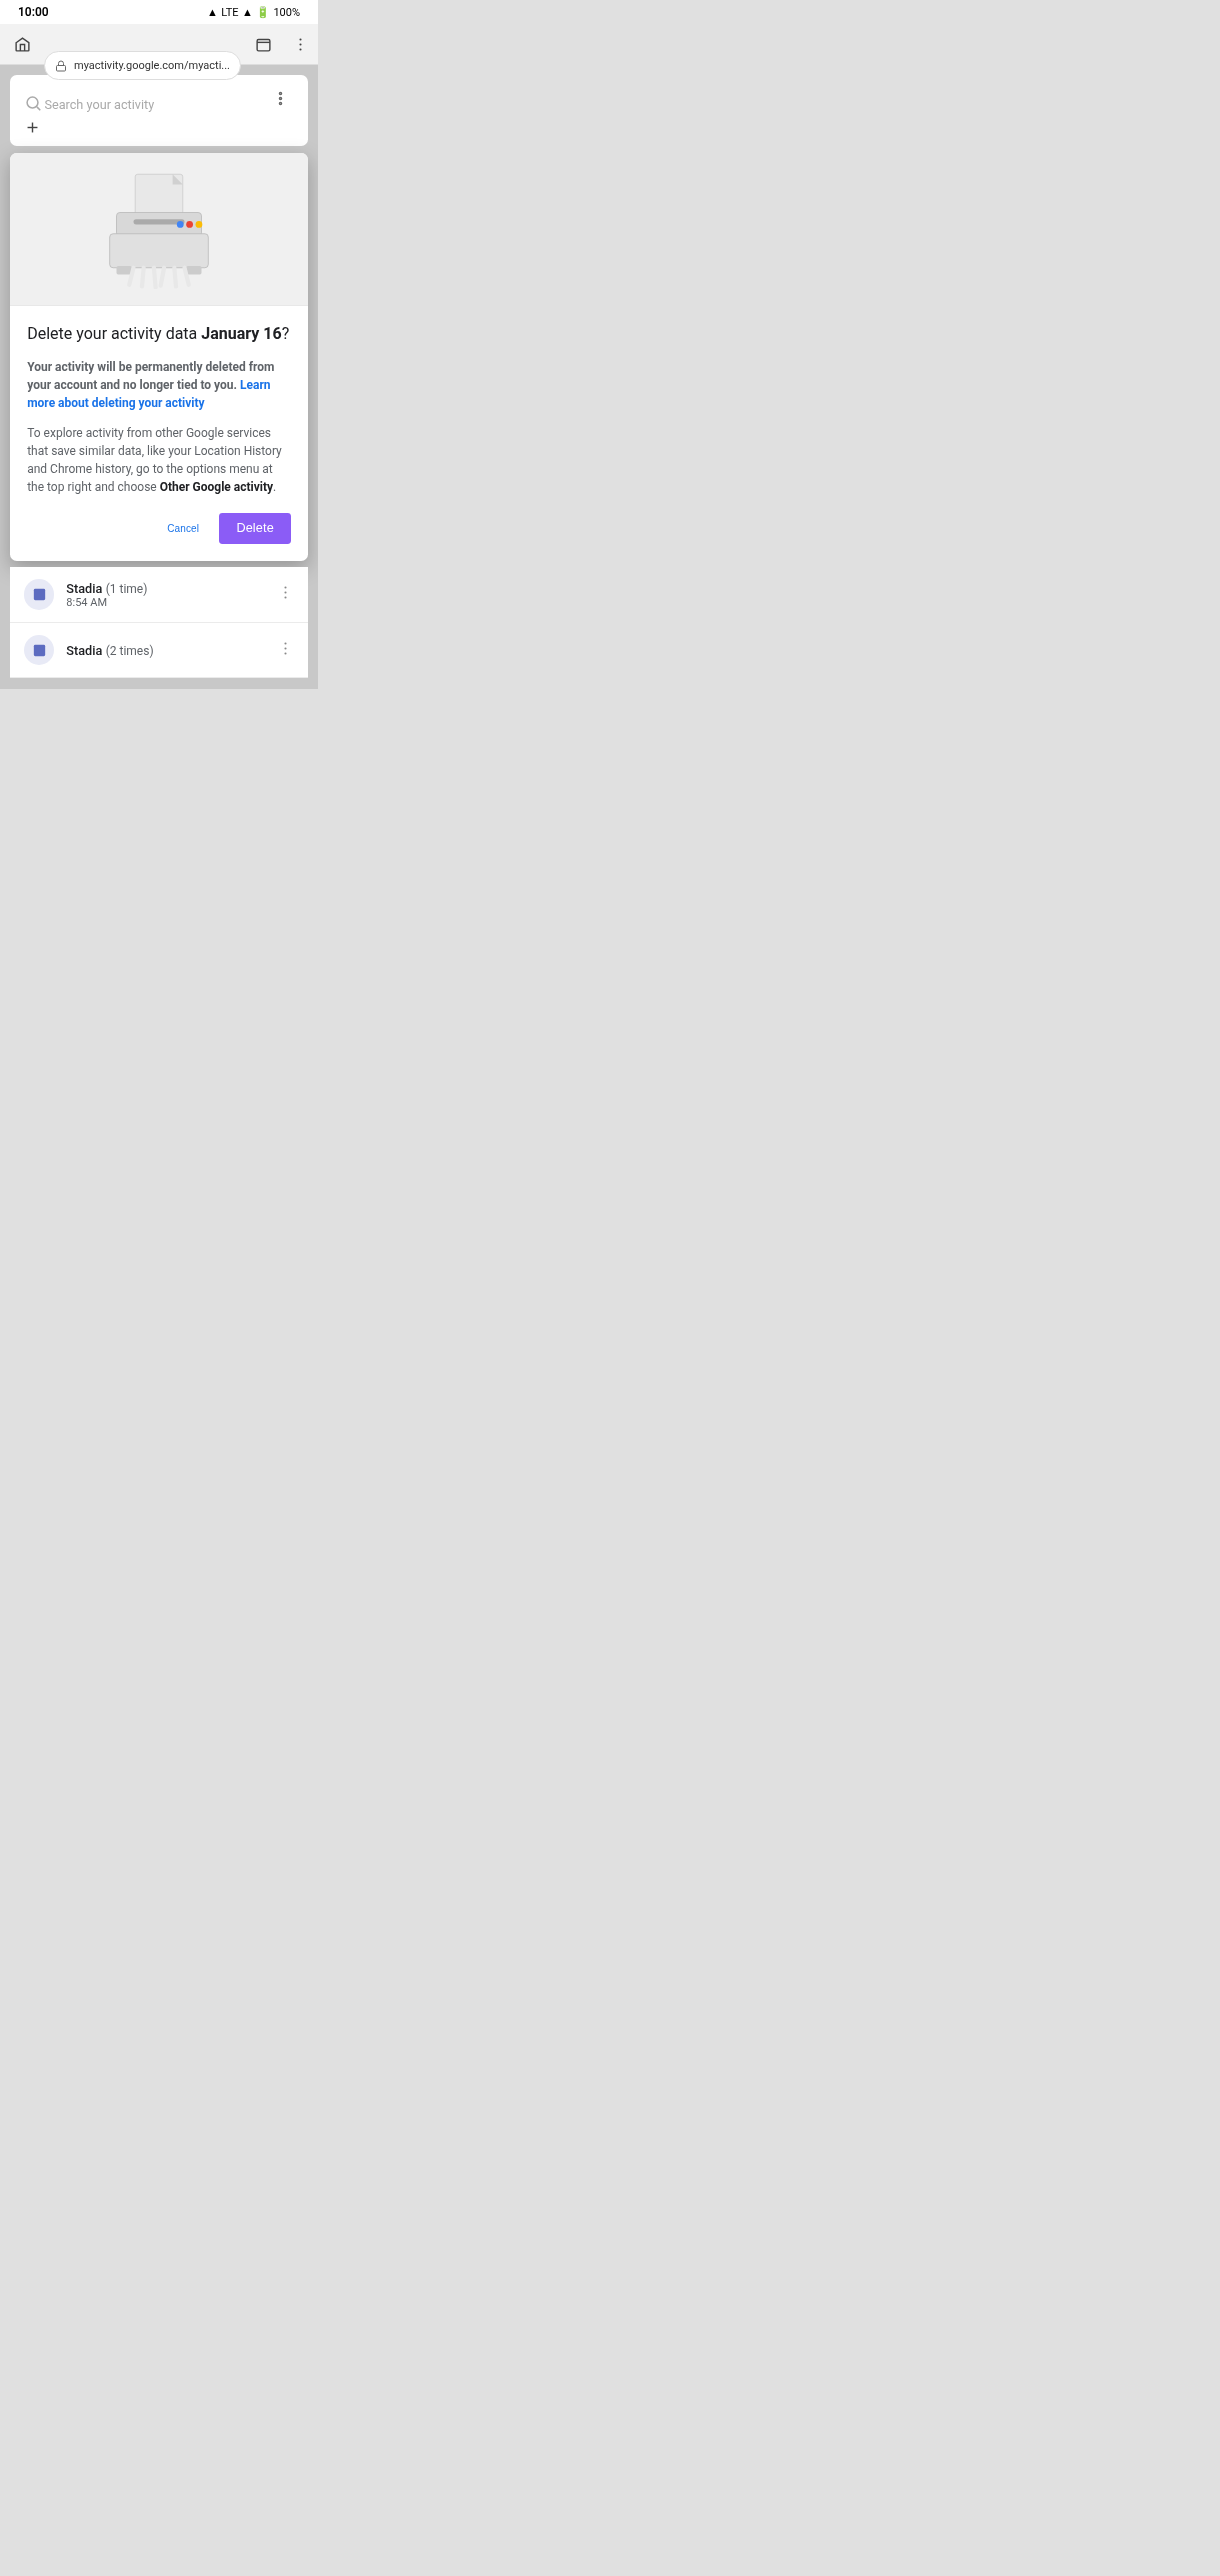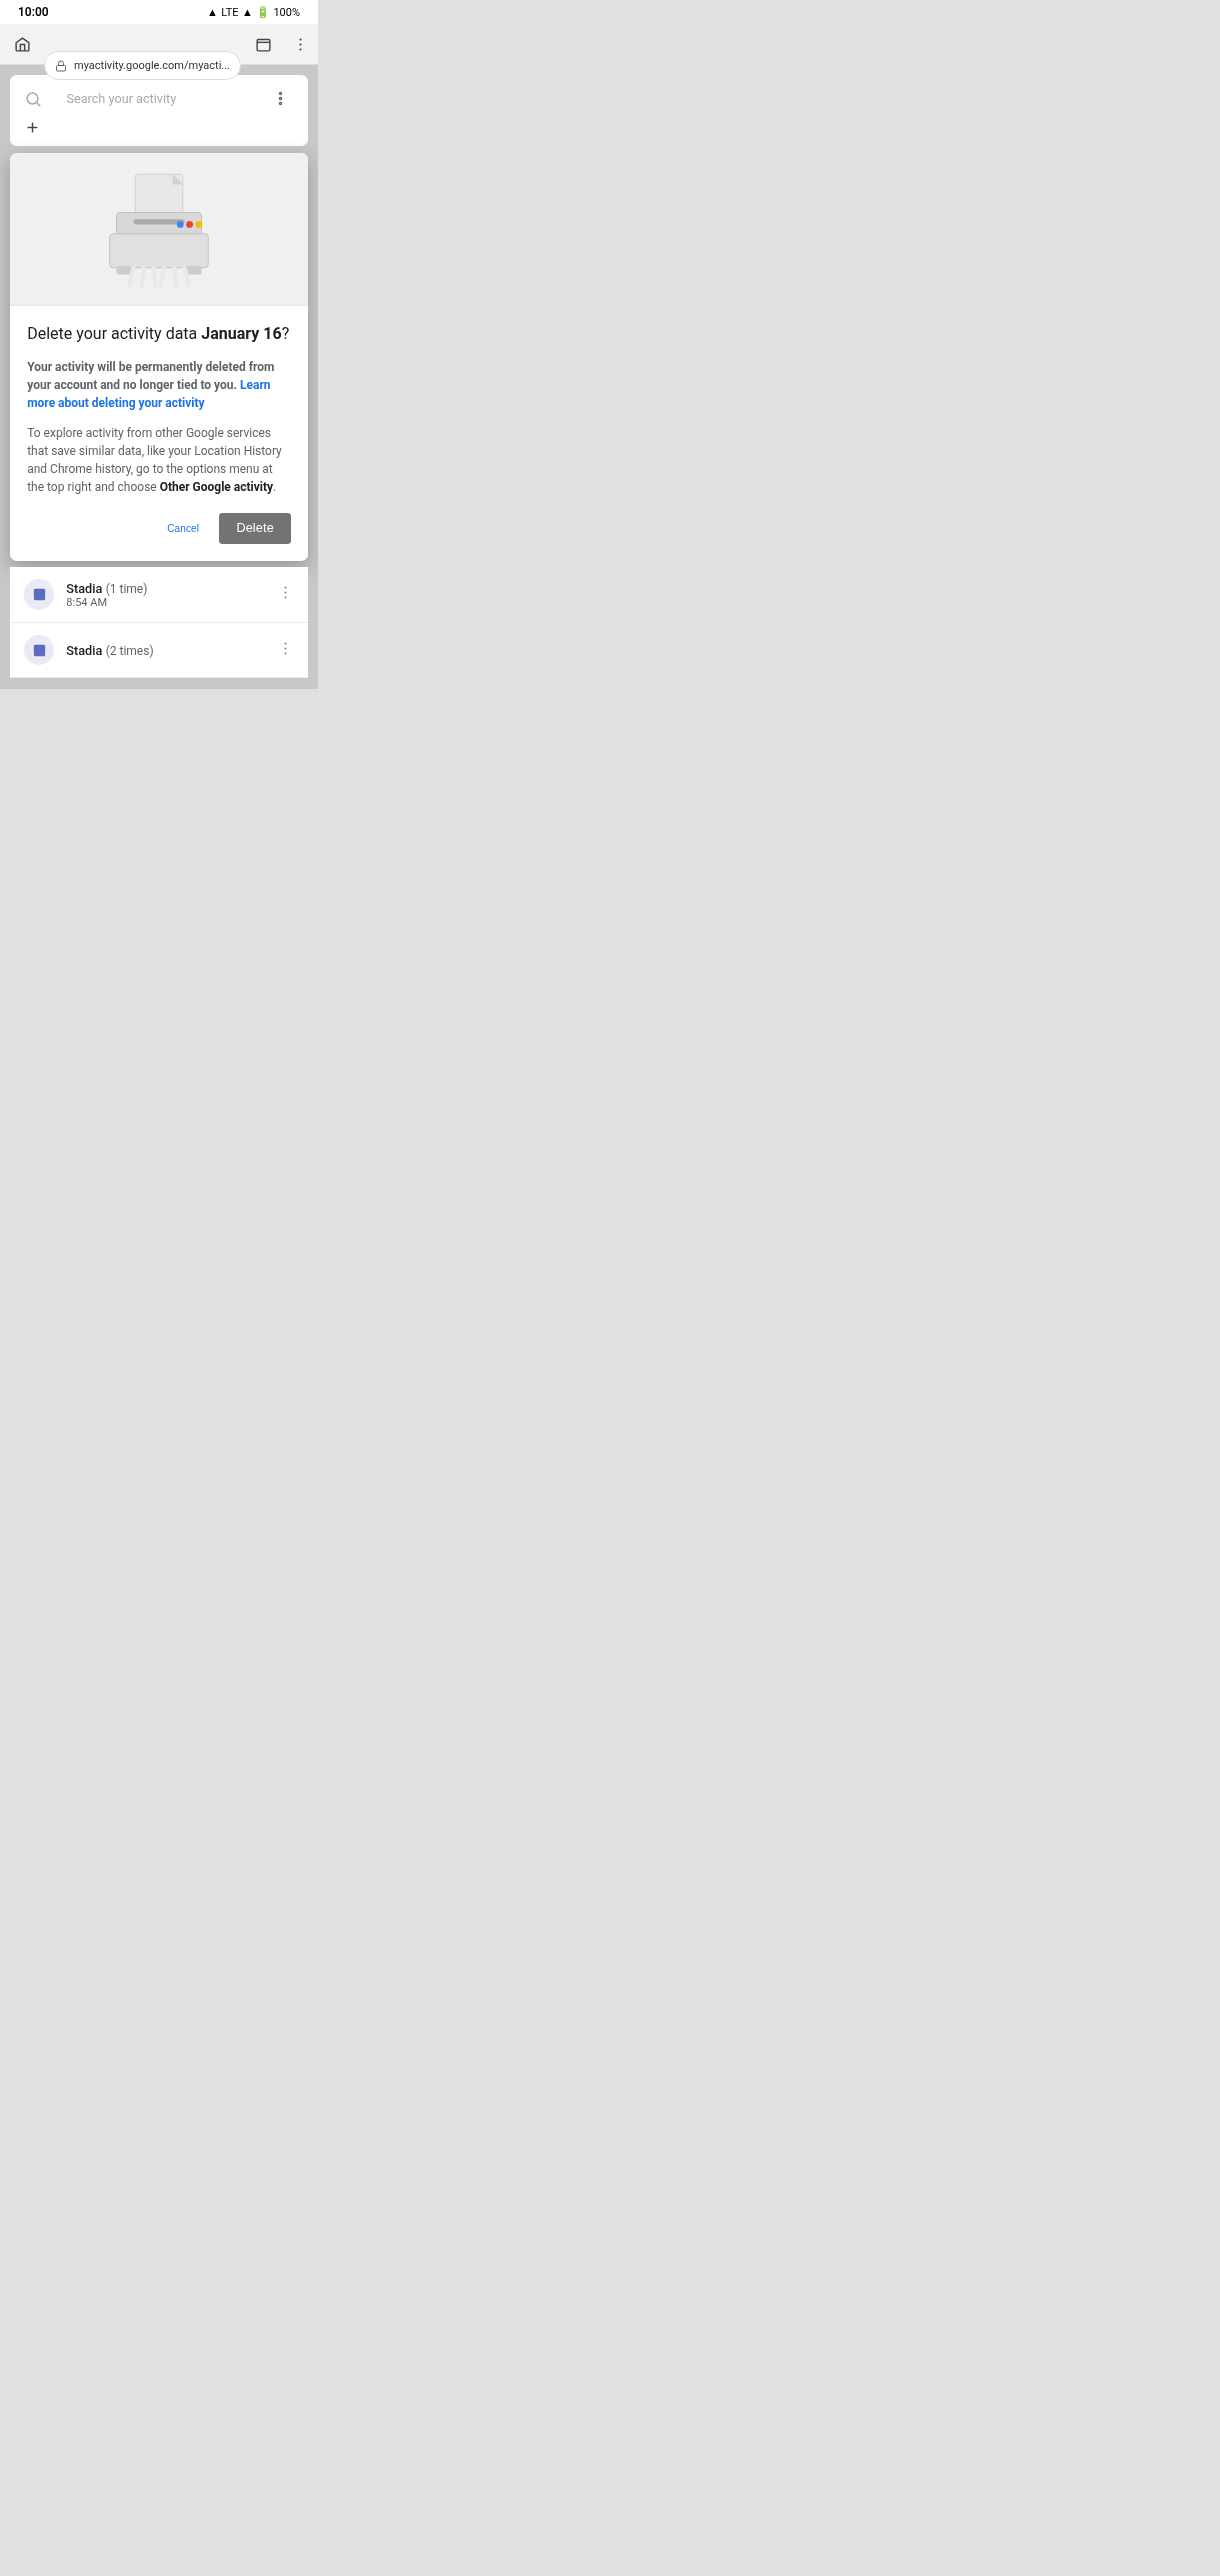--- a/index.html
+++ b/index.html
@@ -86,22 +86,22 @@
 
     
     .search-section {
       background: #fff;
       border-radius: 6.8px;
       padding: 10.2px 13.6px;
       margin-bottom: 6.8px;
     }
     .search-row {
       display: flex;
-      align-items: center;
-      gap: 24px;
+      align-items: flex-end;
+      gap: 2px;
     }
     .search-input-fake {
       flex: 1;
       font-size: 12.7px;
       color: #aaa;
     }
     .filter-btn {
       width: 27px;
       height: 27px;
       display: flex;
@@ -186,21 +186,21 @@
       color: #1a73e8;
       font-size: 10px;
       font-weight: 500;
       cursor: pointer;
       border-radius: 3.4px;
       letter-spacing: 0.01em;
     }
 
     .btn-delete {
       padding: 8.5px 17px;
-      background: #737373;
+      background: #8b5cf6;
       border: none;
       color: #fff;
       font-size: 12.7px;
       font-weight: 500;
       cursor: pointer;
       border-radius: 3.4px;
       letter-spacing: 0.01em;
     }
 
     

